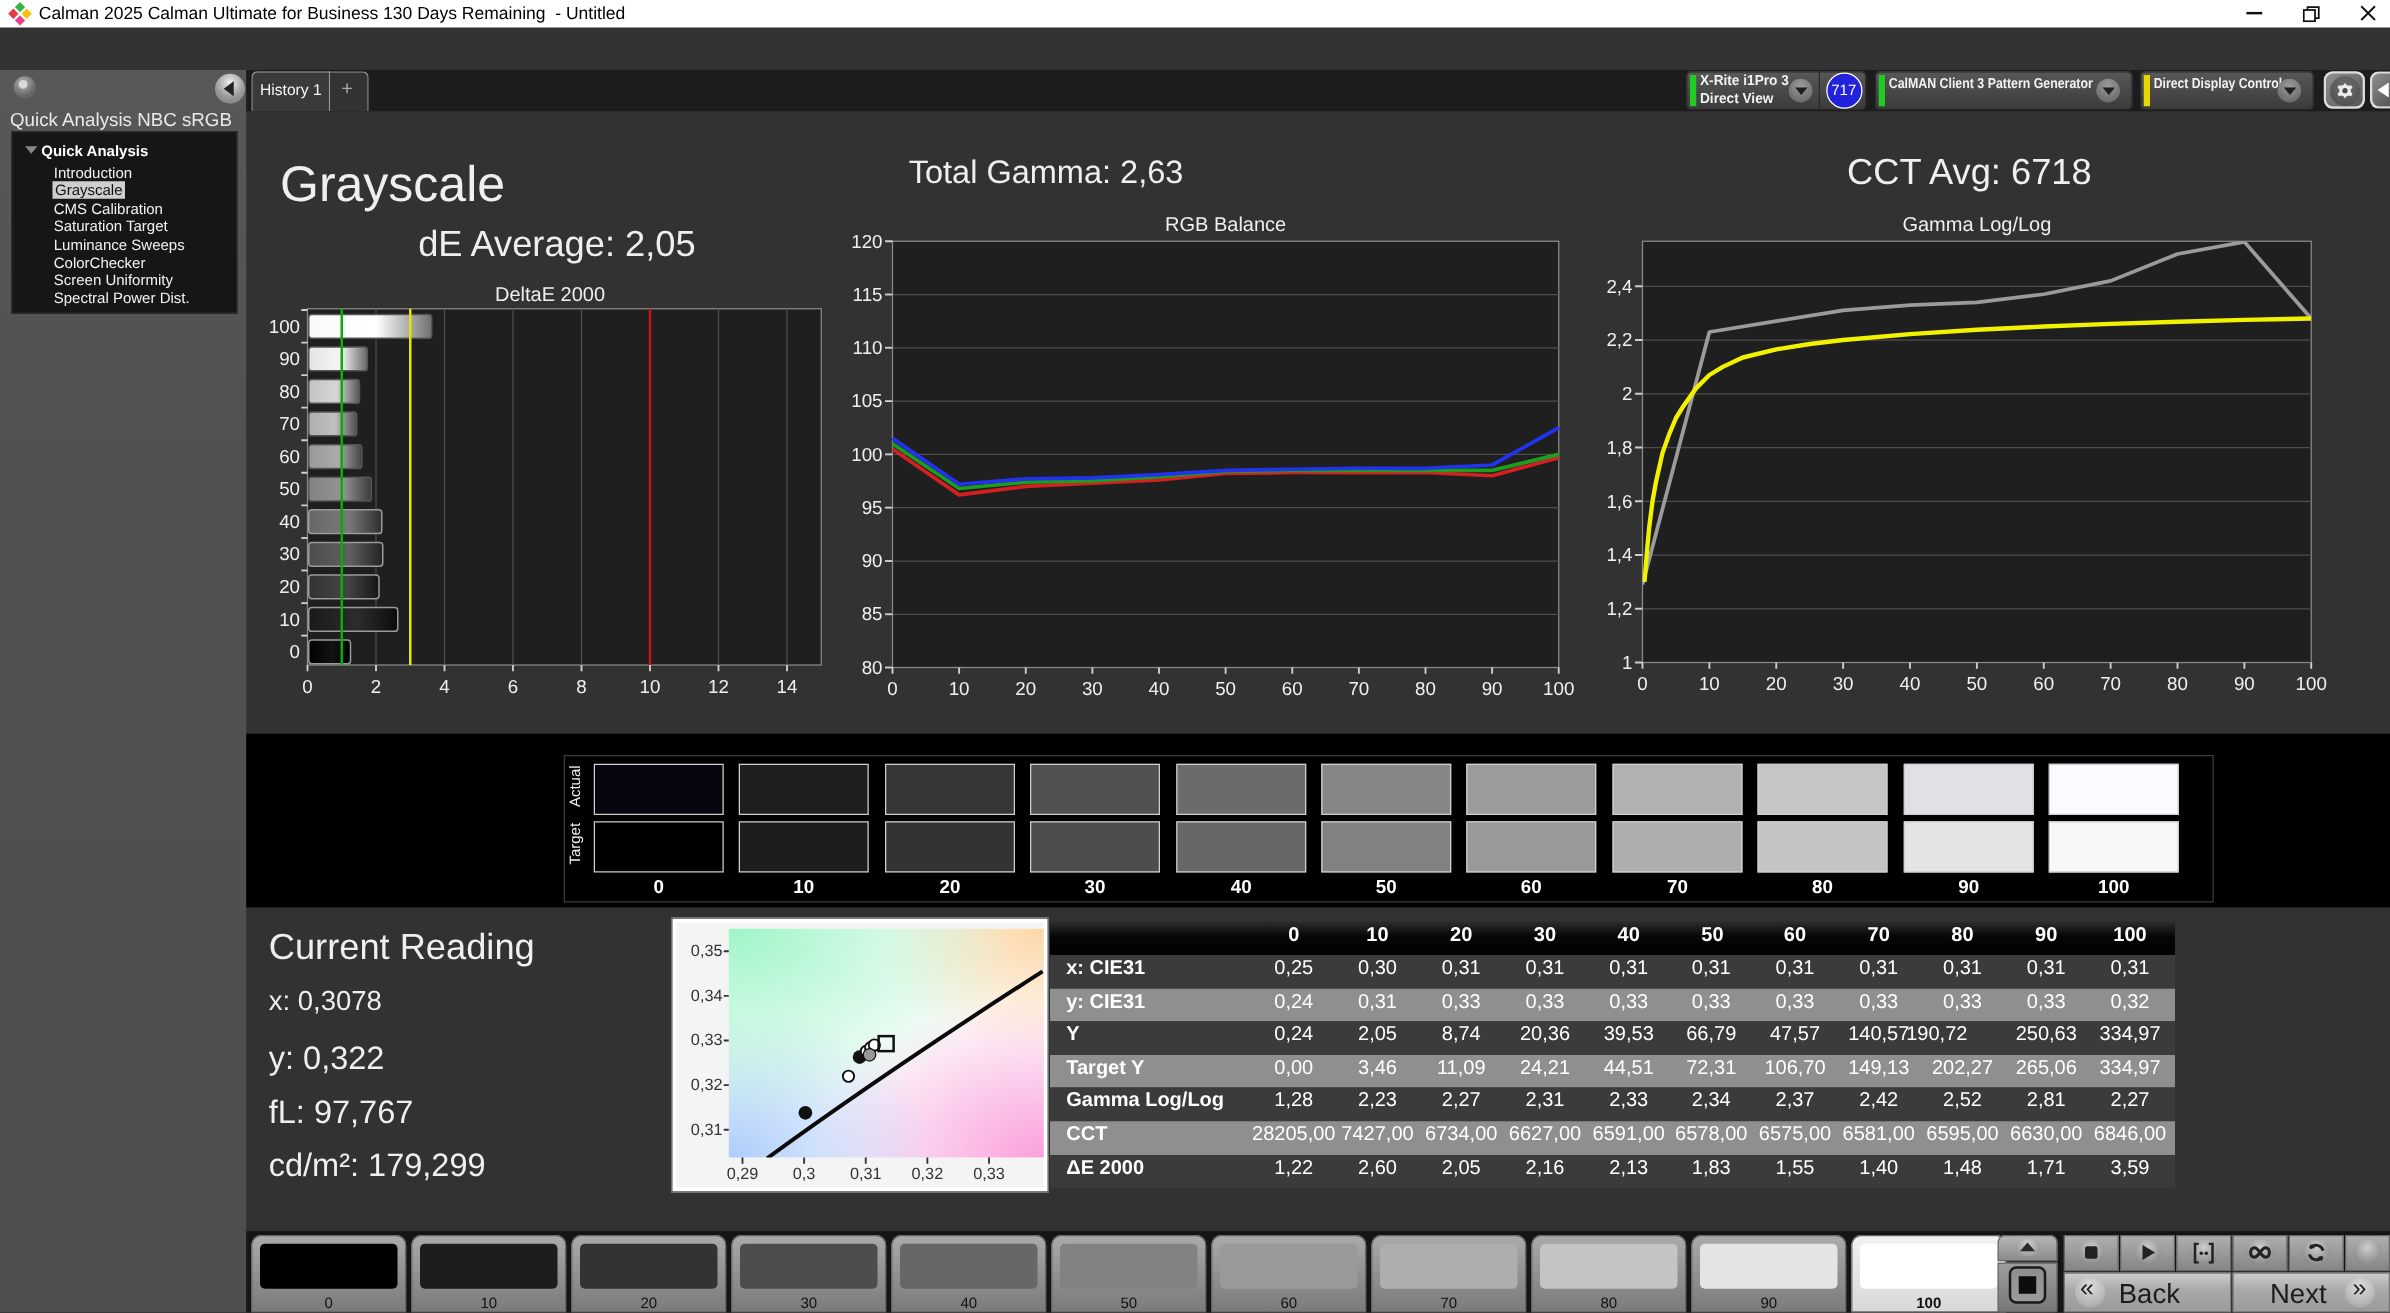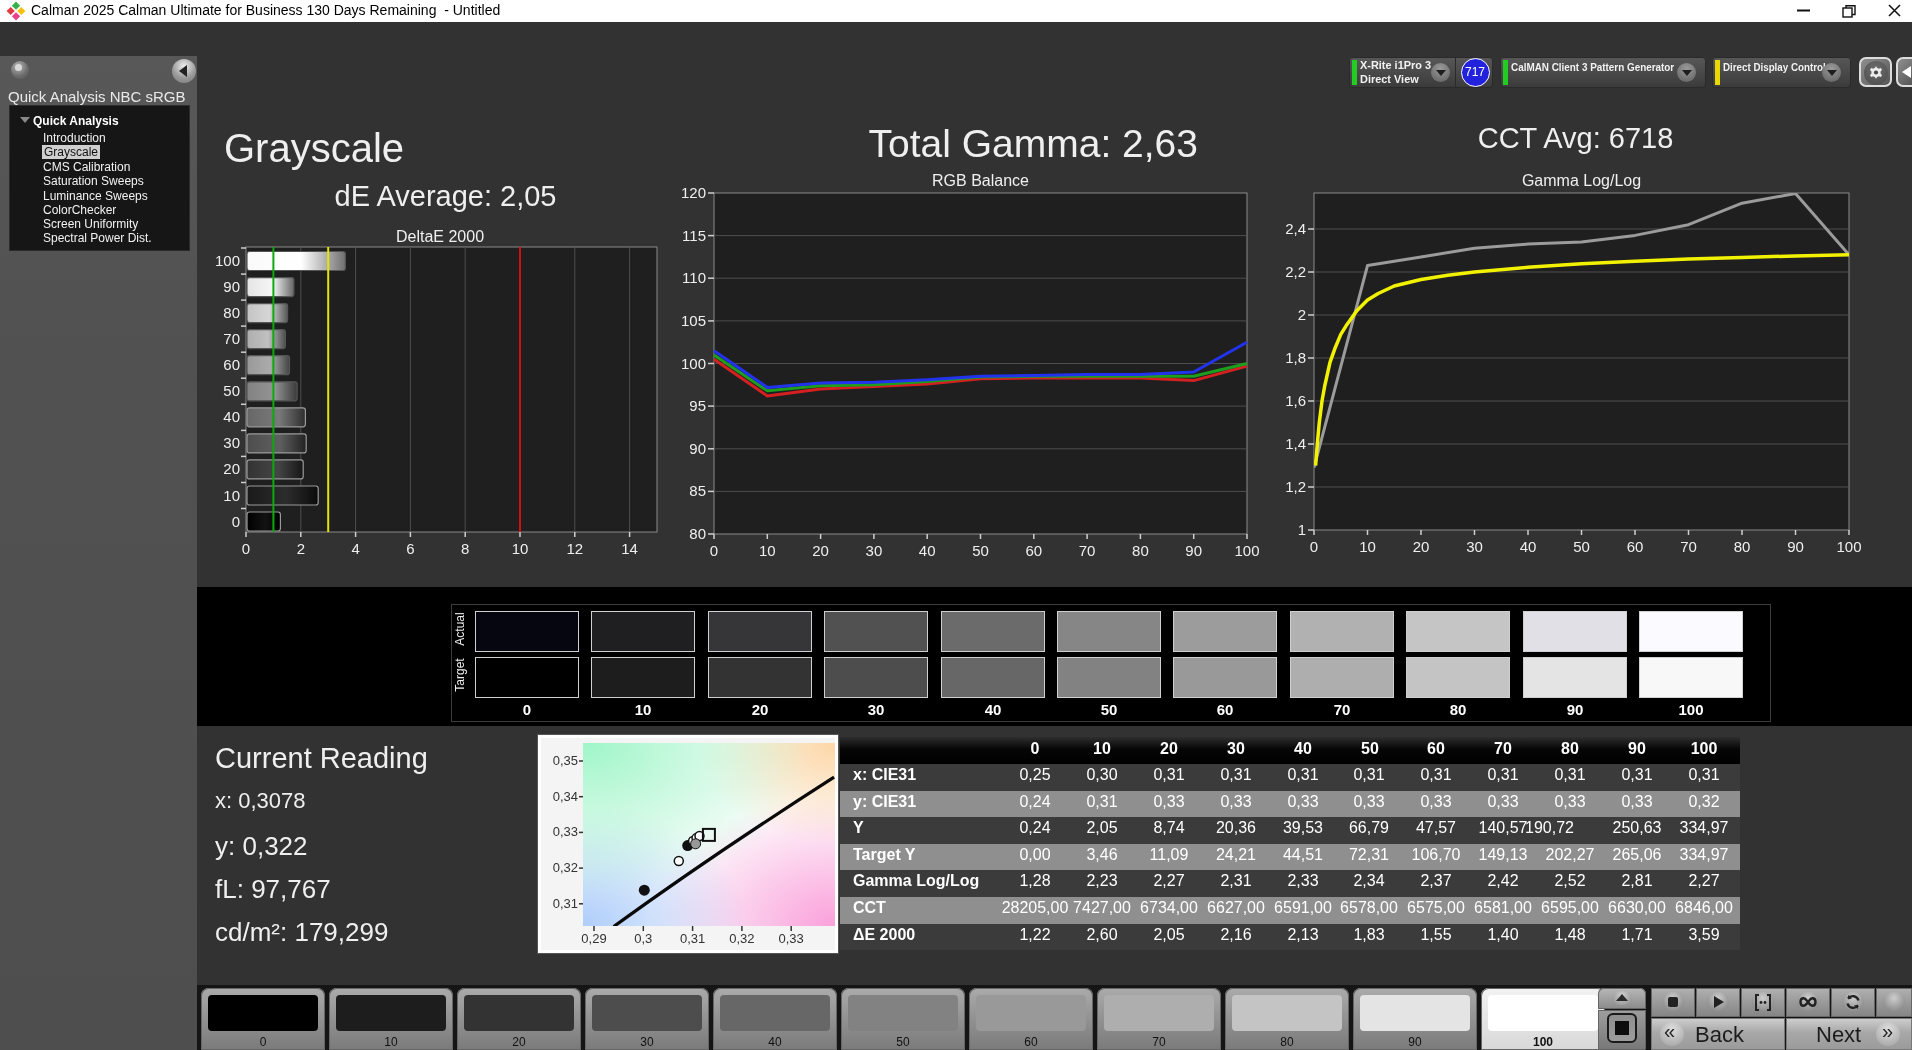--- a/index.html
+++ b/index.html
@@ -44,28 +44,36 @@
     background:radial-gradient(circle at 50% 30%,#efefef,#9b9b9b 55%,#777);">
     <div class="abs" style="left:7px;top:6px;width:0;height:0;border-top:6px solid transparent;border-bottom:6px solid transparent;border-right:8px solid #222;"></div>
   </div>
   <div class="abs" style="left:8px;top:32px;font-size:15px;color:#e9e9e9;">Quick Analysis NBC sRGB</div>
   <div class="abs" style="left:9px;top:49px;width:181px;height:146px;background:#161616;border:1px solid #2c2c2c;">
     <div class="abs" style="left:10px;top:11px;width:0;height:0;border-left:5px solid transparent;border-right:5px solid transparent;border-top:6px solid #888;"></div>
     <div class="abs" style="left:23px;top:8px;font-size:12px;font-weight:bold;color:#fff;">Quick Analysis</div>
     <div class="abs" style="left:33px;top:25px;font-size:12px;color:#f2f2f2;">Introduction</div>
     <div class="abs" style="left:32px;top:39px;font-size:12px;color:#111;background:#cfcfcf;padding:0 2px;">Grayscale</div>
     <div class="abs" style="left:33px;top:54px;font-size:12px;color:#f2f2f2;">CMS Calibration</div>
-    <div class="abs" style="left:33px;top:68px;font-size:12px;color:#f2f2f2;">Saturation Sweeps</div>
+    <div class="abs" style="left:33px;top:68px;font-size:12px;color:#f2f2f2;">Saturation Target</div>
     <div class="abs" style="left:33px;top:83px;font-size:12px;color:#f2f2f2;">Luminance Sweeps</div>
     <div class="abs" style="left:33px;top:97px;font-size:12px;color:#f2f2f2;">ColorChecker</div>
     <div class="abs" style="left:33px;top:111px;font-size:12px;color:#f2f2f2;">Screen Uniformity</div>
     <div class="abs" style="left:33px;top:125px;font-size:12px;color:#f2f2f2;">Spectral Power Dist.</div>
   </div>
 </div>
 
+<div class="abs" style="left:197px;top:56px;width:1715px;height:33px;background:#1c1c1c;">
+  <div class="abs" style="left:4px;top:1px;width:63px;height:32px;background:#3a3a3a;
+    border:1px solid #9a9a9a;border-bottom:none;border-radius:5px 0 0 0;"></div>
+  <div class="abs" style="left:67px;top:1px;width:31px;height:32px;background:#333;
+    border:1px solid #9a9a9a;border-bottom:none;border-left:none;border-radius:0 5px 0 0;"></div>
+  <div class="abs" style="left:11px;top:9px;font-size:12.5px;color:#f5f5f5;">History 1</div>
+  <div class="abs" style="left:76px;top:7px;font-size:16px;color:#aaa;">+</div>
+</div>
 
 <div class="abs" style="left:1349px;top:57px;width:144px;height:31px;border-radius:4px;
   background:linear-gradient(#585858,#3a3a3a);box-shadow:inset 0 0 0 1px #2a2a2a;">
   <div class="abs" style="left:3px;top:3px;width:5px;height:25px;background:#22cc22;"></div>
   <div class="abs" style="left:11px;top:2px;font-size:11.5px;font-weight:bold;color:#f2f2f2;line-height:13.5px;white-space:nowrap;transform:scaleX(0.95);transform-origin:0 0;">X-Rite i1Pro 3<br>Direct View</div>
   <div class="abs" style="left:82px;top:6px;width:19px;height:19px;border-radius:50%;background:radial-gradient(circle at 50% 30%,#9a9a9a,#5f5f5f);">
     <div class="abs" style="left:4.5px;top:7px;width:0;height:0;border-left:5px solid transparent;border-right:5px solid transparent;border-top:6px solid #1e1e1e;"></div>
   </div>
   <div class="abs" style="left:106px;top:0;width:1px;height:31px;background:#2a2a2a;"></div>
   <div class="abs" style="left:112px;top:1px;width:29px;height:29px;border-radius:50%;background:#2222dd;border:1.5px solid #fff;">
@@ -98,21 +106,21 @@
     <circle cx="10" cy="9.5" r="2.1" fill="#4a4a4a"></circle>
   </svg>
 </div>
 <div class="abs" style="left:1896px;top:57px;width:16px;height:30px;border-radius:7px 0 0 7px;border:2px solid #dcdcdc;border-right:none;
   background:linear-gradient(135deg,#8f8f8f,#565656);">
   <div class="abs" style="left:4px;top:7px;width:0;height:0;border-top:6px solid transparent;border-bottom:6px solid transparent;border-right:9px solid #fff;"></div>
 </div>
 
 <div class="abs wlab" style="left:224px;top:126px;font-size:40px;">Grayscale</div>
 <div class="abs wlab" style="left:240px;top:180px;width:411px;text-align:center;font-size:29px;">dE Average: 2,05</div>
-<div class="abs wlab" style="left:665px;top:122px;width:533px;text-align:right;font-size:39px;">Total Gamma: 2,63</div>
+<div class="abs wlab" style="left:727px;top:122px;width:533px;text-align:left;font-size:26px;">Total Gamma: 2,63</div>
 <div class="abs wlab" style="left:1308px;top:122px;width:535px;text-align:center;font-size:29px;">CCT Avg: 6718</div>
 <div class="abs wlab" style="left:246px;top:228px;width:388px;text-align:center;font-size:16px;">DeltaE 2000</div>
 <div class="abs wlab" style="left:714px;top:172px;width:533px;text-align:center;font-size:16px;">RGB Balance</div>
 <div class="abs wlab" style="left:1314px;top:172px;width:535px;text-align:center;font-size:16px;">Gamma Log/Log</div>
 
 <svg class="abs" style="left:197px;top:240px;" width="480" height="320" viewBox="197 240 480 320">
 <rect x="246" y="247" width="411" height="285" fill="#1f1f1f" stroke="#8a8a8a" stroke-width="1"></rect>
 <line x1="300.8" y1="247" x2="300.8" y2="532" stroke="#4e4e4e" stroke-width="1"></line>
 <line x1="355.6" y1="247" x2="355.6" y2="532" stroke="#4e4e4e" stroke-width="1"></line>
 <line x1="410.4" y1="247" x2="410.4" y2="532" stroke="#4e4e4e" stroke-width="1"></line>

